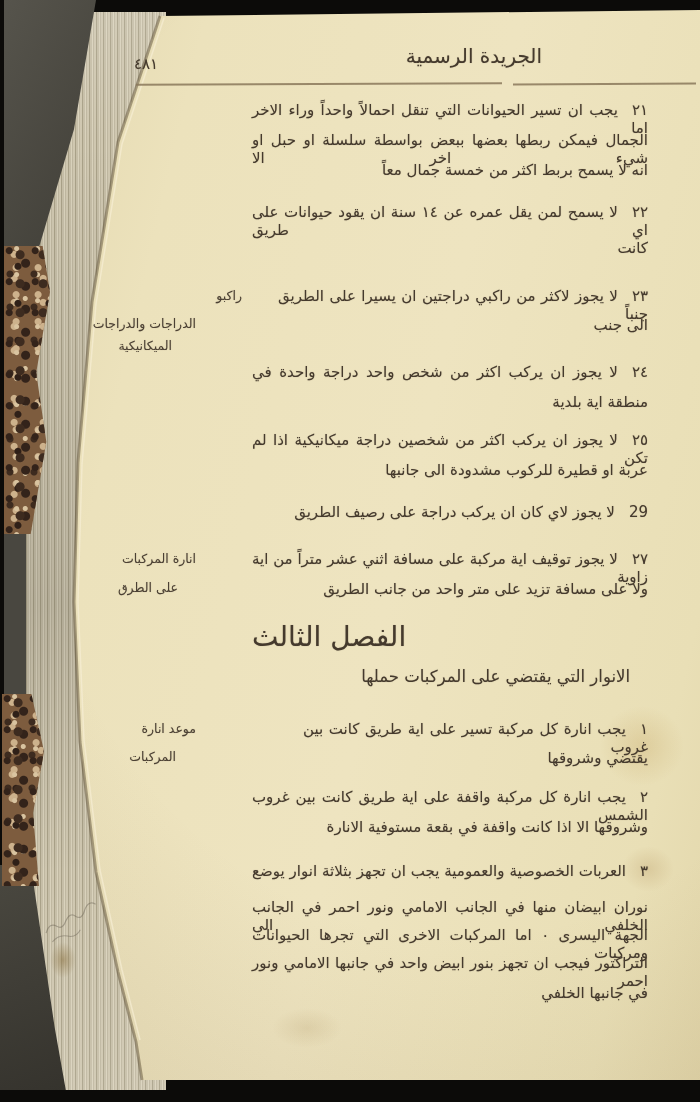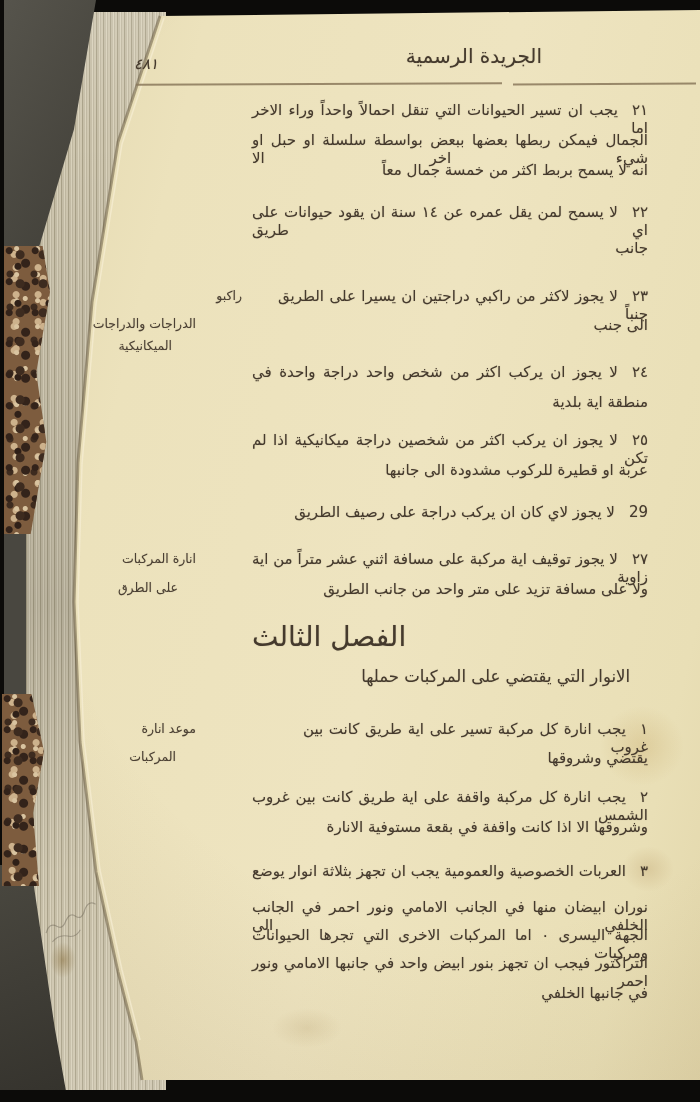--- a/index.html
+++ b/index.html
@@ -55,21 +55,21 @@
   .stain-band{left:50px;top:942px;width:26px;height:36px;background:radial-gradient(closest-side,rgba(140,115,66,.55),rgba(140,115,66,0));}
   .stamp-squiggle{position:absolute;left:42px;top:896px;opacity:.45;transform:rotate(-14deg);}
   
   .ink{color:#453a2d;text-shadow:0 0 1px rgba(69,58,45,.35);}
   .line{position:absolute;right:52px;direction:rtl;font-size:15px;white-space:nowrap;}
   .just{width:396px;white-space:normal;text-align:justify;text-align-last:justify;margin-left:28px;-moz-text-align-last:justify;}
   .w370{width:370px;} .w345{width:345px;}
   .pnum{margin-left:14px;}
   .mnote{position:absolute;direction:rtl;font-size:12.5px;white-space:nowrap;color:#4c4134;text-shadow:0 0 1px rgba(76,65,52,.3);}
   .hdr-title{position:absolute;left:352px;width:190px;top:44px;text-align:right;direction:rtl;font-size:20px;}
-  .hdr-pageno{position:absolute;left:134px;top:55px;font-size:15px;direction:rtl;font-style:italic;}
+  .hdr-pageno{position:absolute;left:134px;top:55px;font-size:15px;direction:rtl;}
   .hdr-rule{position:absolute;top:83px;height:1.5px;background:rgba(138,120,90,.85);transform:rotate(-0.25deg);}
   .rule-l{left:136px;width:366px;}
   .rule-r{left:513px;width:183px;}
   .sec-head{position:absolute;right:52px;width:396px;top:620px;text-align:left;direction:rtl;font-size:28px;}
   .sec-sub{position:absolute;right:70px;width:396px;top:667px;direction:rtl;font-size:16.5px;}
 </style>
 </head>
 <body>
 
 <div class="edge-band"></div>
@@ -96,21 +96,21 @@
 <div class="hdr-title ink">الجريدة الرسمية</div>
 <div class="hdr-pageno ink">٤٨١</div>
 <div class="hdr-rule rule-l"></div>
 <div class="hdr-rule rule-r"></div>
 
 <div class="line just ink" style="top:101px"><span class="pnum">٢١</span><span>يجب ان تسير الحيوانات التي تنقل احمالاً واحداً وراء الاخر اما</span></div>
 <div class="line just ink" style="top:131px"><span>الجمال فيمكن ربطها بعضها ببعض بواسطة سلسلة او حبل او شيء اخر الا</span></div>
 <div class="line ink" style="top:161px"><span>انه لا يسمح بربط اكثر من خمسة جمال معاً</span></div>
 
 <div class="line just ink" style="top:203px"><span class="pnum">٢٢</span><span>لا يسمح لمن يقل عمره عن ١٤ سنة ان يقود حيوانات على اي طريق</span></div>
-<div class="line ink" style="top:239px"><span>جانب</span></div>
+<div class="line ink" style="top:239px"><span>كانت</span></div>
 
 <div class="line just w370 ink" style="top:287px"><span class="pnum">٢٣</span><span>لا يجوز لاكثر من راكبي دراجتين ان يسيرا على الطريق جنباً</span></div>
 <div class="line ink" style="top:316px"><span>الى جنب</span></div>
 <div class="mnote" style="right:458px;top:288px">راكبو</div>
 <div class="mnote" style="right:504px;top:316px">الدراجات والدراجات</div>
 <div class="mnote" style="right:528px;top:338px">الميكانيكية</div>
 
 <div class="line just ink" style="top:363px"><span class="pnum">٢٤</span><span>لا يجوز ان يركب اكثر من شخص واحد دراجة واحدة في</span></div>
 <div class="line ink" style="top:393px"><span>منطقة اية بلدية</span></div>
 

